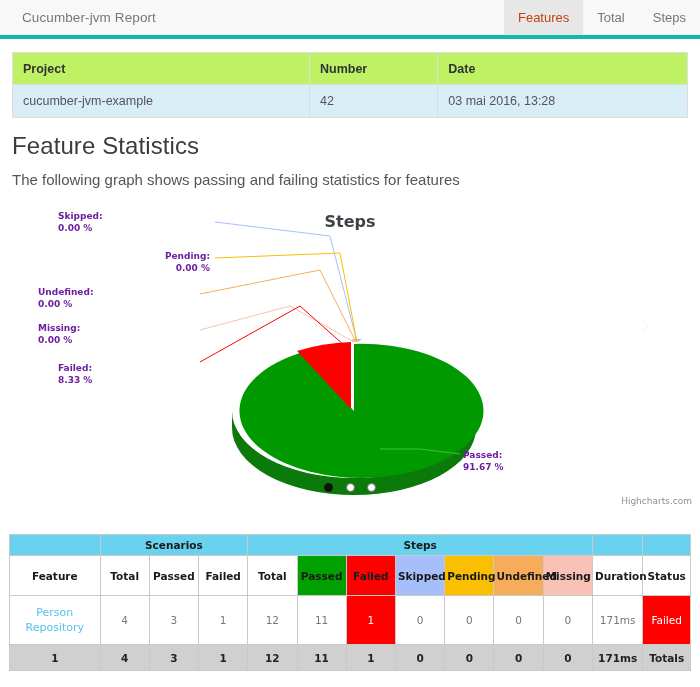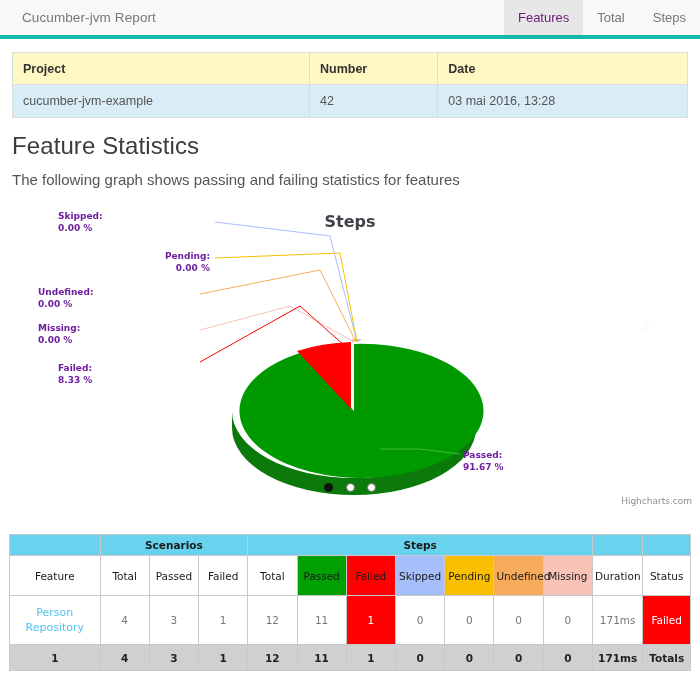--- a/index.html
+++ b/index.html
@@ -31,39 +31,39 @@
   }
   .nav-tabs { display: flex; align-items: stretch; }
   .nav-tab {
     display: flex; align-items: center;
     padding: 0 14px;
     font-size: 13px;
     color: #777777;
     cursor: pointer;
     white-space: nowrap;
   }
-  .nav-tab.active { background: #e7e7e7; color: #701a75; }
+  .nav-tab.active { background: #e7e7e7; color: #c2410c; }
 
   
   .project-wrap { padding: 13px 12px 0 12px; }
   table.project {
     width: 100%;
     border-collapse: collapse;
     font-size: 12.5px;
   }
   table.project th, table.project td {
     border: 1px solid #dddddd;
     padding: 8px 10px;
     text-align: left;
     vertical-align: middle;
   }
   table.project th {
     font-weight: bold;
     color: #333333;
-    background: #fef9c3;
+    background: #bef264;
     height: 32px;
   }
   table.project td {
     background: #d9edf7;
     color: #555555;
     height: 33px;
   }
   .col-project { width: 44%; }
   .col-number  { width: 19%; }
 
@@ -171,21 +171,21 @@
     padding: 3px 2px;
   }
   table.stats thead tr.group th {
     background: #69d2ef;
     color: #1a1a1a;
     font-weight: bold;
     height: 21px;
   }
   table.stats thead tr.group th.blank { background: #69d2ef; }
   table.stats thead tr.labels th {
-    font-weight: normal;
+    font-weight: bold;
     color: #1a1a1a;
     height: 40px;
     background: #ffffff;
   }
   th.h-passed    { background: #00a000 !important; }
   th.h-failed    { background: #ff0000 !important; }
   th.h-skipped   { background: #a6bffb !important; }
   th.h-pending   { background: #f9bf00 !important; }
   th.h-undefined { background: #f7ac5b !important; }
   th.h-missing   { background: #f8c3b6 !important; }

